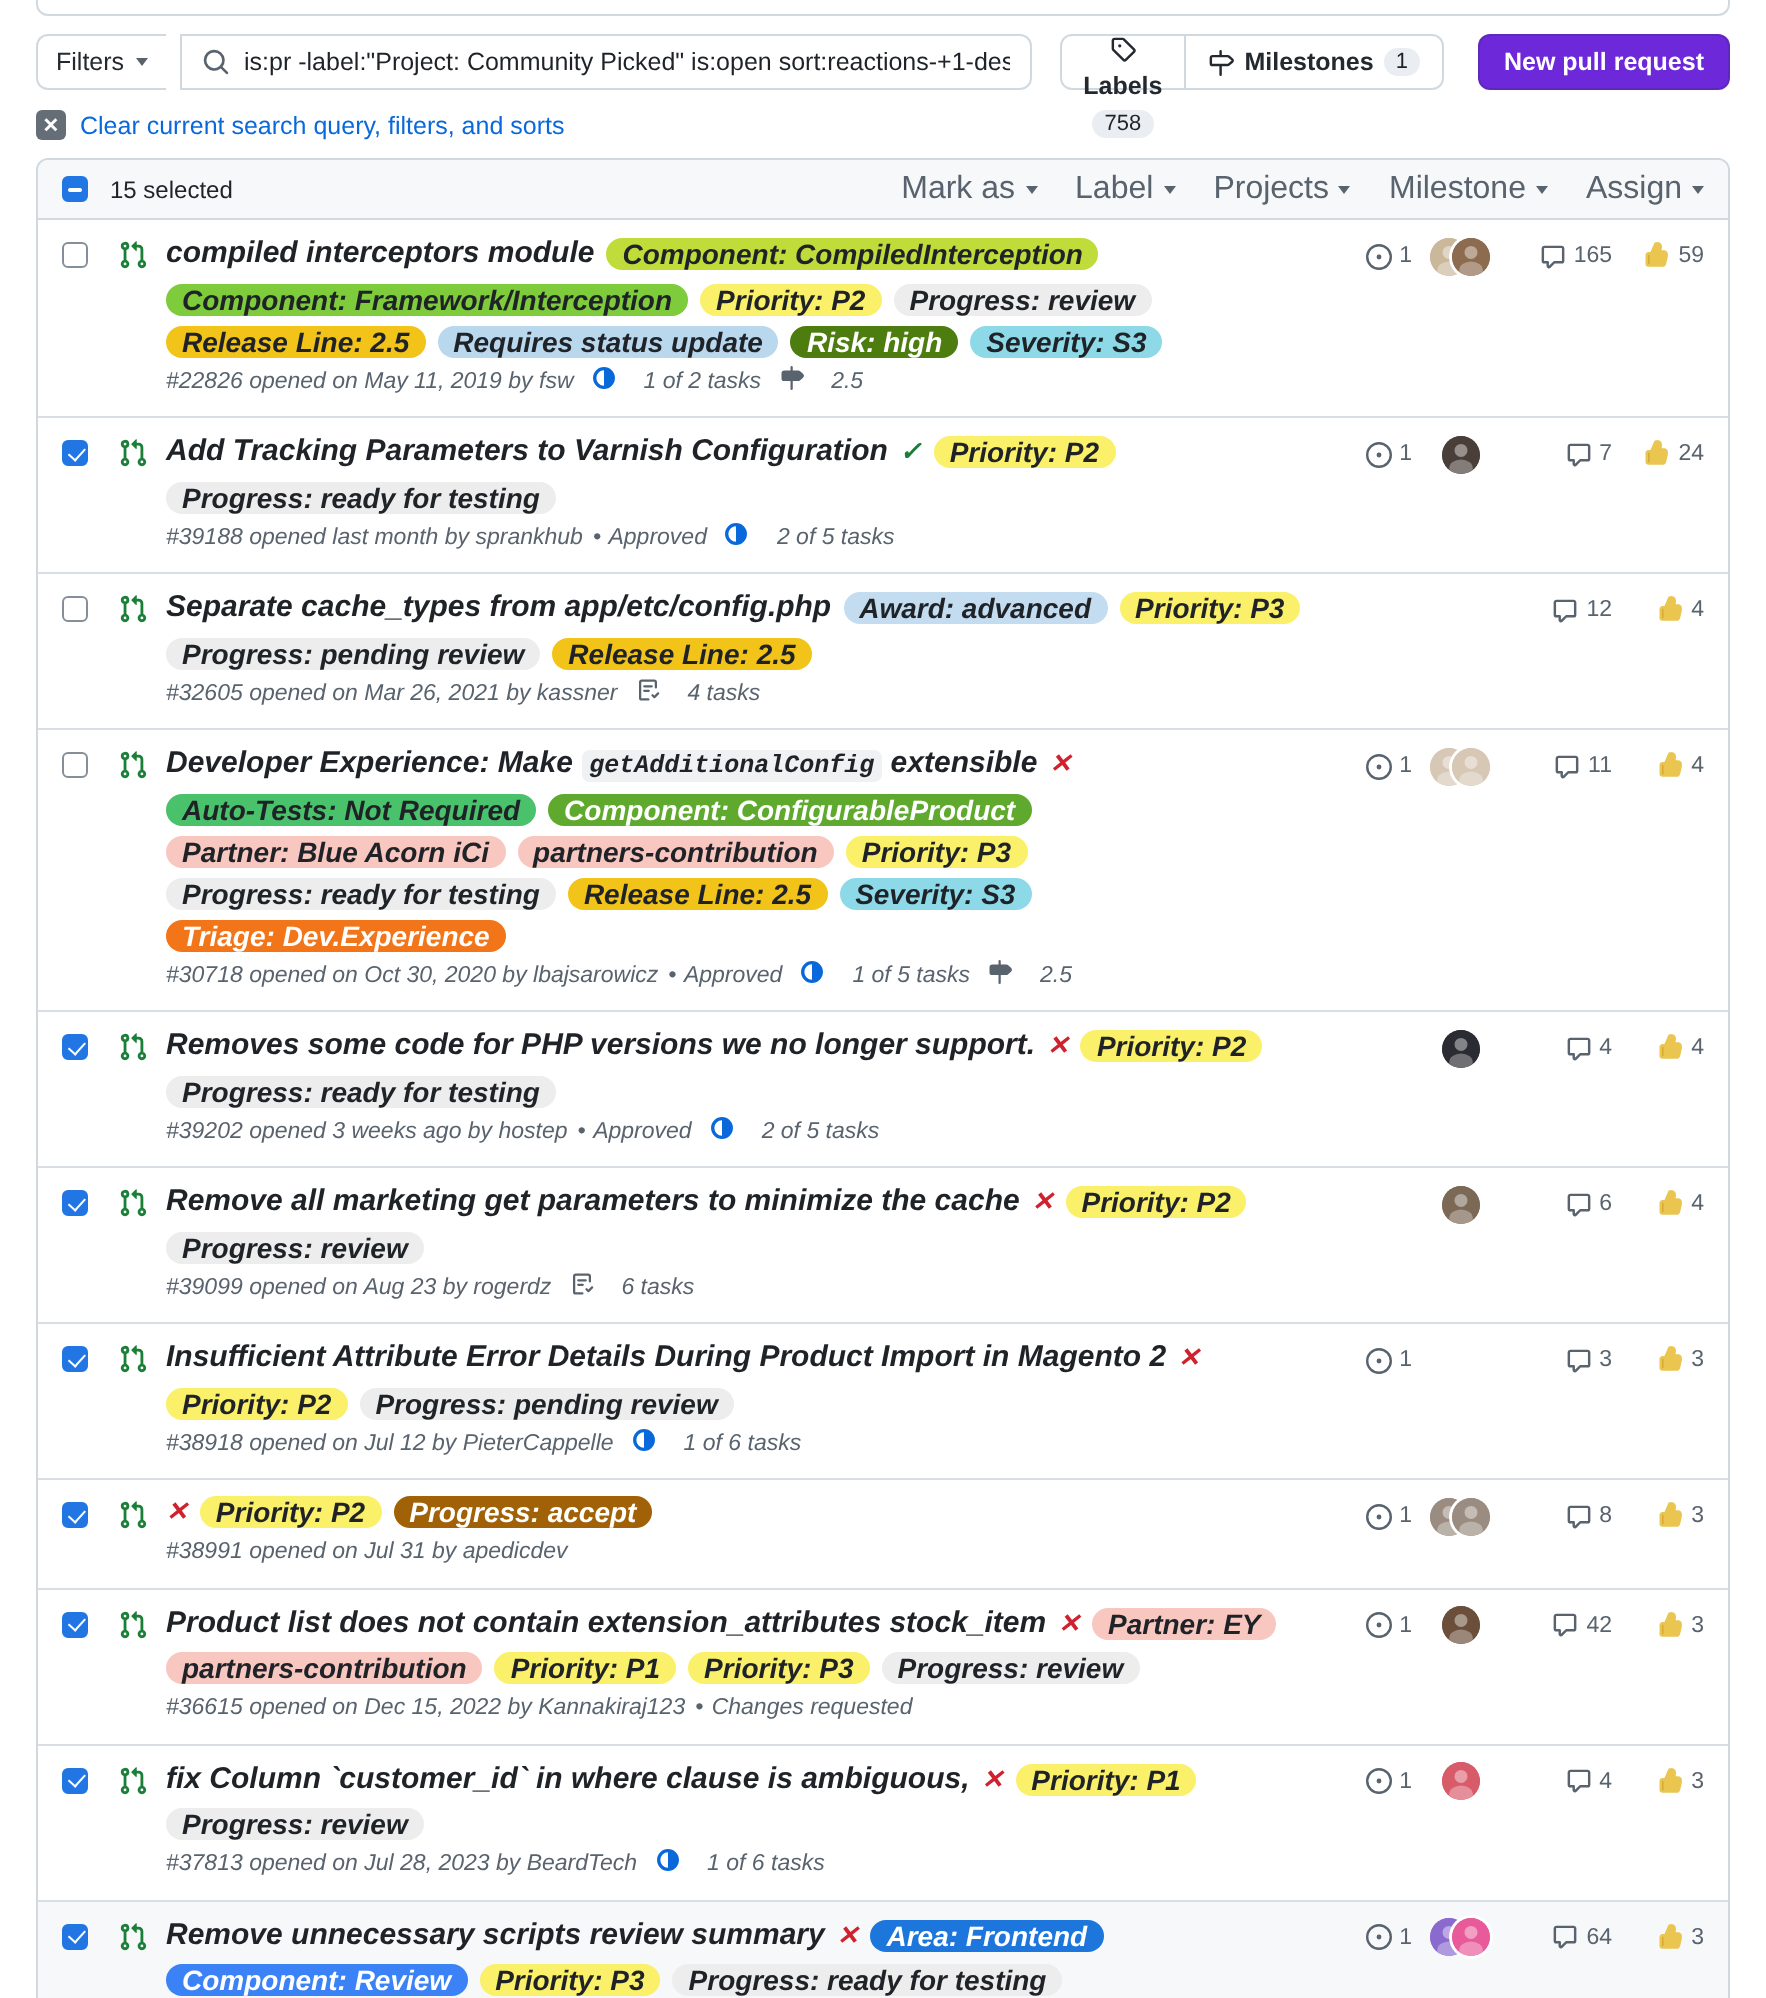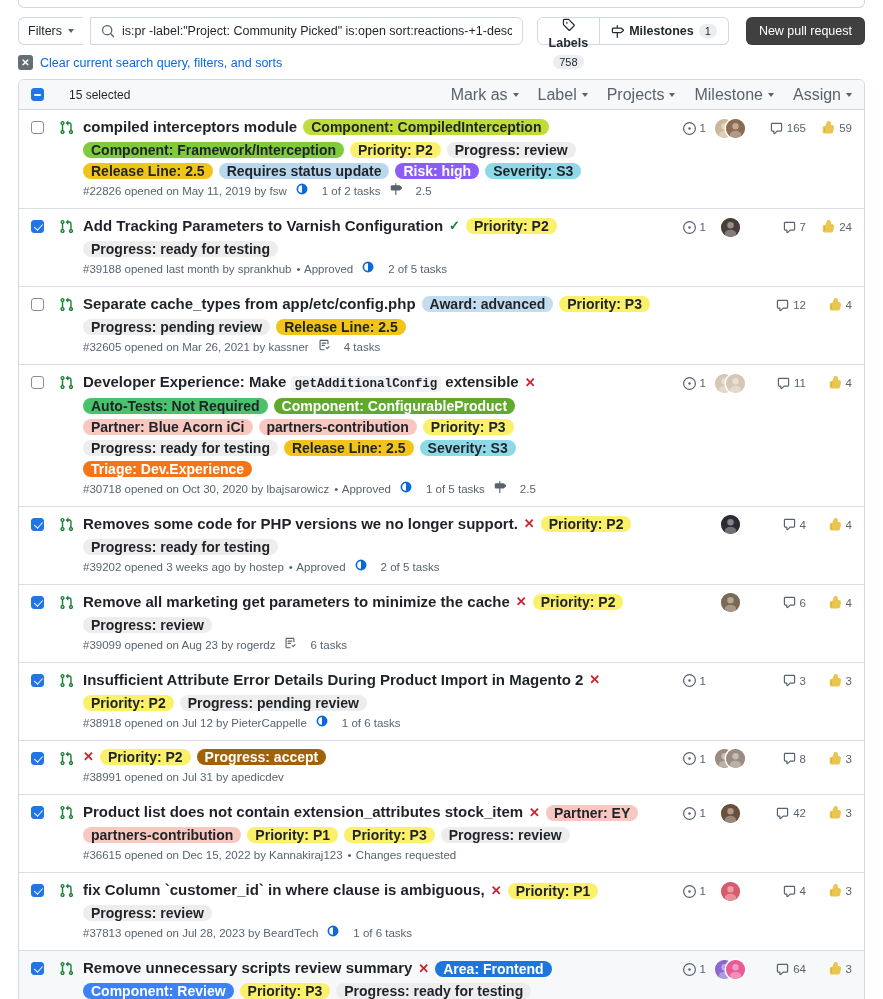--- a/index.html
+++ b/index.html
@@ -96,24 +96,24 @@
   .countpill {
     background: #eaeef2;
     border-radius: 20px;
     font-size: 11px;
     font-weight: 500;
     padding: 1px 6px;
     color: #1f2328;
   }
   .newpr {
     height: 28px;
-    background: #404040;
+    background: #6d28d9;
     color: #ffffff;
     font-size: 12.5px;
-    font-weight: 400;
+    font-weight: 700;
     border: 1px solid rgba(27,31,36,0.15);
     border-radius: 6px;
     padding: 0 12px;
     display: flex; align-items: center;
     margin-left: 9px;
     cursor: pointer;
     white-space: nowrap;
   }
 
   
@@ -157,21 +157,21 @@
     border: 1px solid #2176e3;
     border-radius: 3px;
     position: relative;
     flex: none;
   }
   .chk-indeterminate::after {
     content: "";
     position: absolute; left: 2px; right: 2px; top: 5.2px;
     height: 2px; background: #fff; border-radius: 1px;
   }
-  .selected-text { margin-left: 25px; font-size: 12px; color: #1f2328; }
+  .selected-text { margin-left: 11px; font-size: 12px; color: #1f2328; }
   .headactions { margin-left: auto; display: flex; gap: 19px; }
   .headactions span {
     display: flex; align-items: center; gap: 3px;
     font-size: 16px; color: #59636e; cursor: pointer;
   }
 
   
   .row {
     display: flex;
     padding: 8px 12px 8px 12px;
@@ -198,21 +198,21 @@
     content: "";
     position: absolute;
     left: 3.6px; top: 0.8px;
     width: 3.5px; height: 7px;
     border: solid #fff;
     border-width: 0 1.8px 1.8px 0;
     transform: rotate(42deg);
   }
 
   .pr-icon { flex: none; margin: 2px 0 0 15px; }
-  .rowmain { flex: 1; min-width: 0; padding-left: 9px; }
+  .rowmain { flex: 1; min-width: 0; padding-left: 9px; font-style: italic; }
 
   .titleline {
     display: flex; flex-wrap: wrap; align-items: center;
     gap: 5px 6px;
     line-height: 1.25;
   }
   .title {
     font-size: 15px;
     font-weight: 600;
     color: #1f2328;
@@ -361,21 +361,21 @@
           </span>
           <div class="rowmain">
             <div class="titleline">
               <span class="title">compiled interceptors module</span>
               <span class="label" style="background: rgb(191, 220, 59); color: rgb(31, 35, 40);">Component: CompiledInterception</span>
               <span class="label" style="background: rgb(126, 203, 59); color: rgb(31, 35, 40);">Component: Framework/Interception</span>
               <span class="label" style="background: rgb(251, 240, 106); color: rgb(31, 35, 40);">Priority: P2</span>
               <span class="label" style="background: rgb(237, 237, 237); color: rgb(31, 35, 40);">Progress: review</span>
               <span class="label" style="background: rgb(242, 195, 25); color: rgb(31, 35, 40);">Release Line: 2.5</span>
               <span class="label" style="background: rgb(185, 216, 238); color: rgb(31, 35, 40);">Requires status update</span>
-              <span class="label" style="background: #8b5cf6; color: rgb(255, 255, 255);">Risk: high</span>
+              <span class="label" style="background: #4d7c0f; color: rgb(255, 255, 255);">Risk: high</span>
               <span class="label" style="background: rgb(142, 217, 232); color: rgb(31, 35, 40);">Severity: S3</span>
             </div>
             <div class="meta">
               <span>#22826 opened on May 11, 2019 by fsw</span>
               <span class="tasks">
                 <span>
                   <svg width="12" height="12" viewBox="0 0 16 16">
                     <circle cx="8" cy="8" r="6.2" fill="none" stroke="#0969da" stroke-width="2.2"></circle>
                     <path d="M8 1.8 A6.2 6.2 0 0 1 8 14.2 Z" fill="#0969da"></path>
                   </svg>

